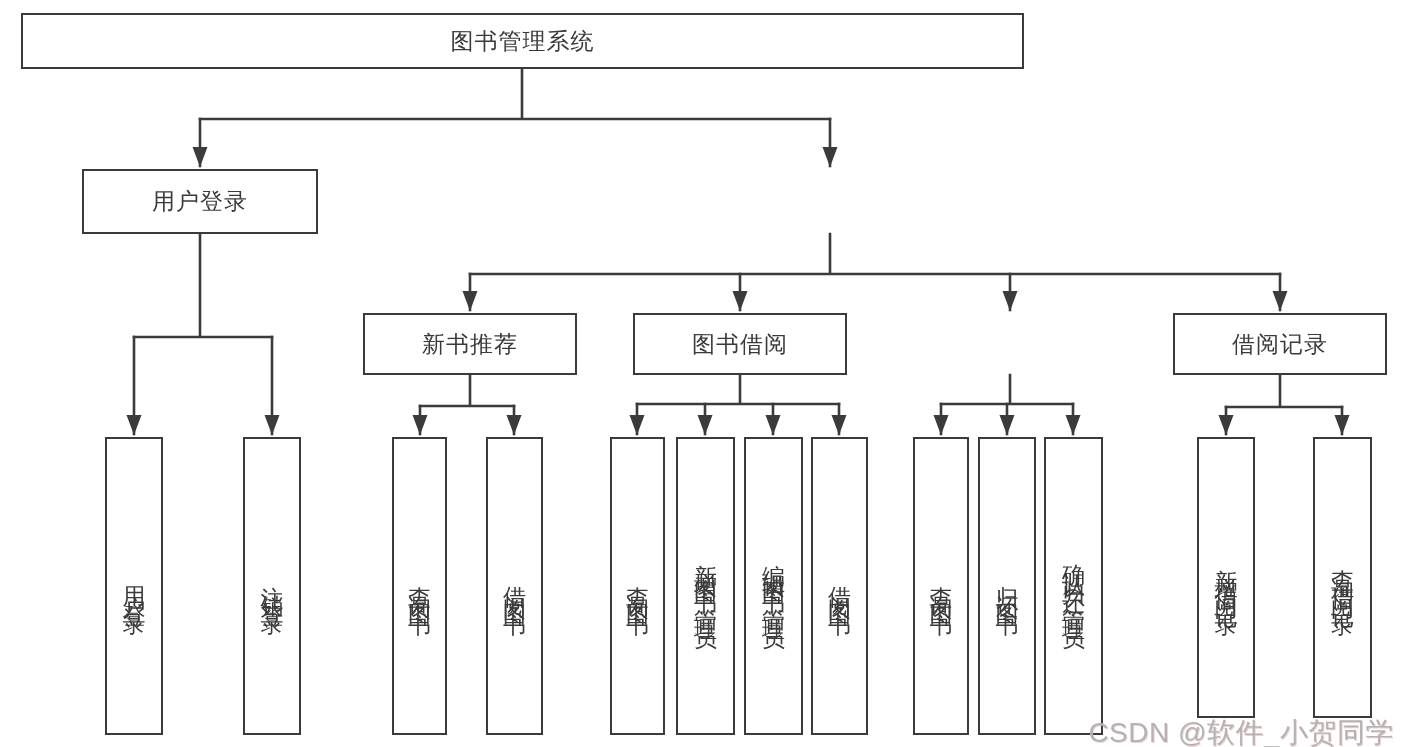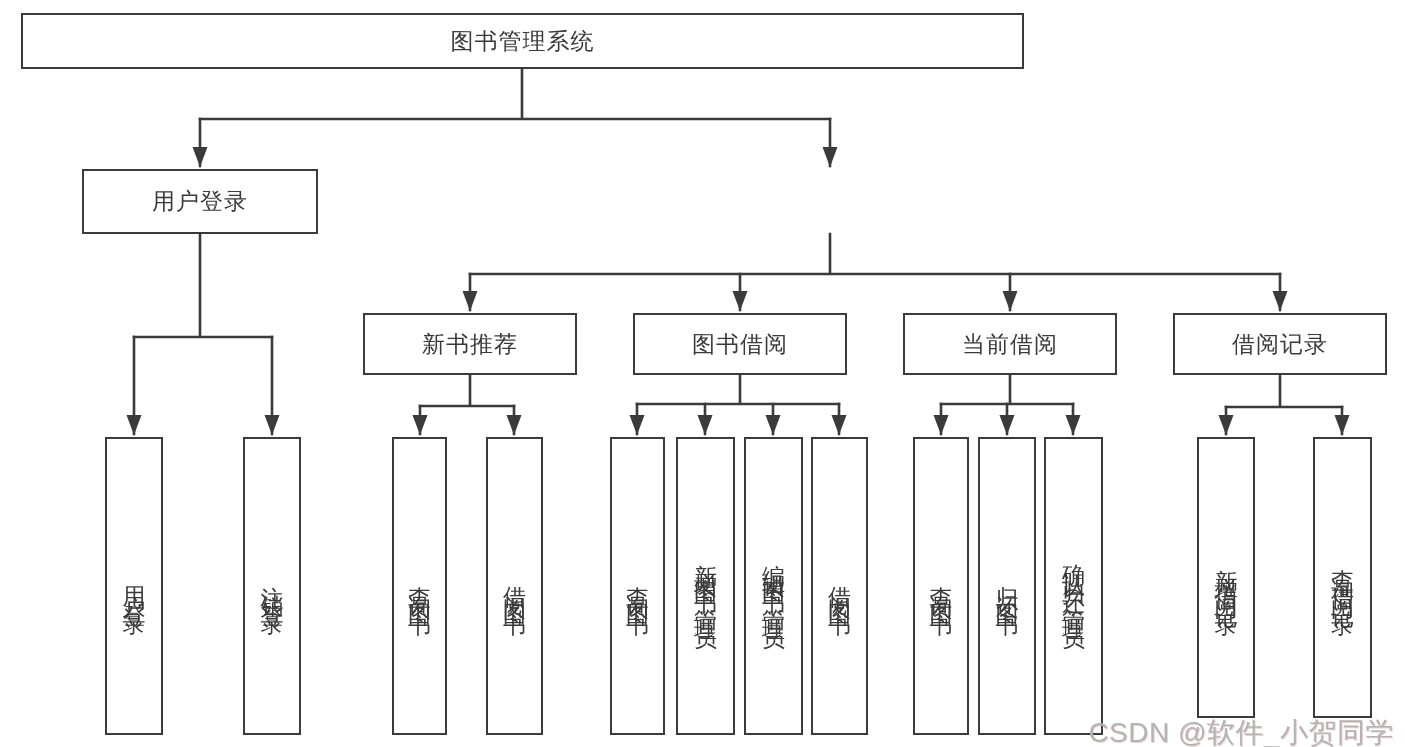--- a/index.html
+++ b/index.html
@@ -110,23 +110,20 @@
   <div class="node" style="left:82px; top:169px; width:236px; height:65px;">
     <span class="lbl">用户登录</span>
   </div>
 
   <div class="node" style="left:363px; top:313px; width:214px; height:62px;font-family:Liberation Mono, monospace;">
     <span class="lbl">新书推荐</span>
   </div>
   <div class="node" style="left:633px; top:313px; width:214px; height:62px;justify-content:center;">
     <span class="lbl">图书借阅</span>
   </div>
-  <div class="node" style="left:903px; top:313px; width:214px; height:62px;">
-    <span class="lbl">当前借阅</span>
-  </div>
   <div class="node" style="left:1173px; top:313px; width:214px; height:62px;">
     <span class="lbl">借阅记录</span>
   </div>
 
   <div class="node v-node" style="left:105px; top:437px; width:58px; height:298px;">
     <span class="lbl">用户登录</span>
   </div>
   <div class="node v-node" style="left:243px; top:437px; width:58px; height:298px;">
     <span class="lbl">注销登录</span>
   </div>

